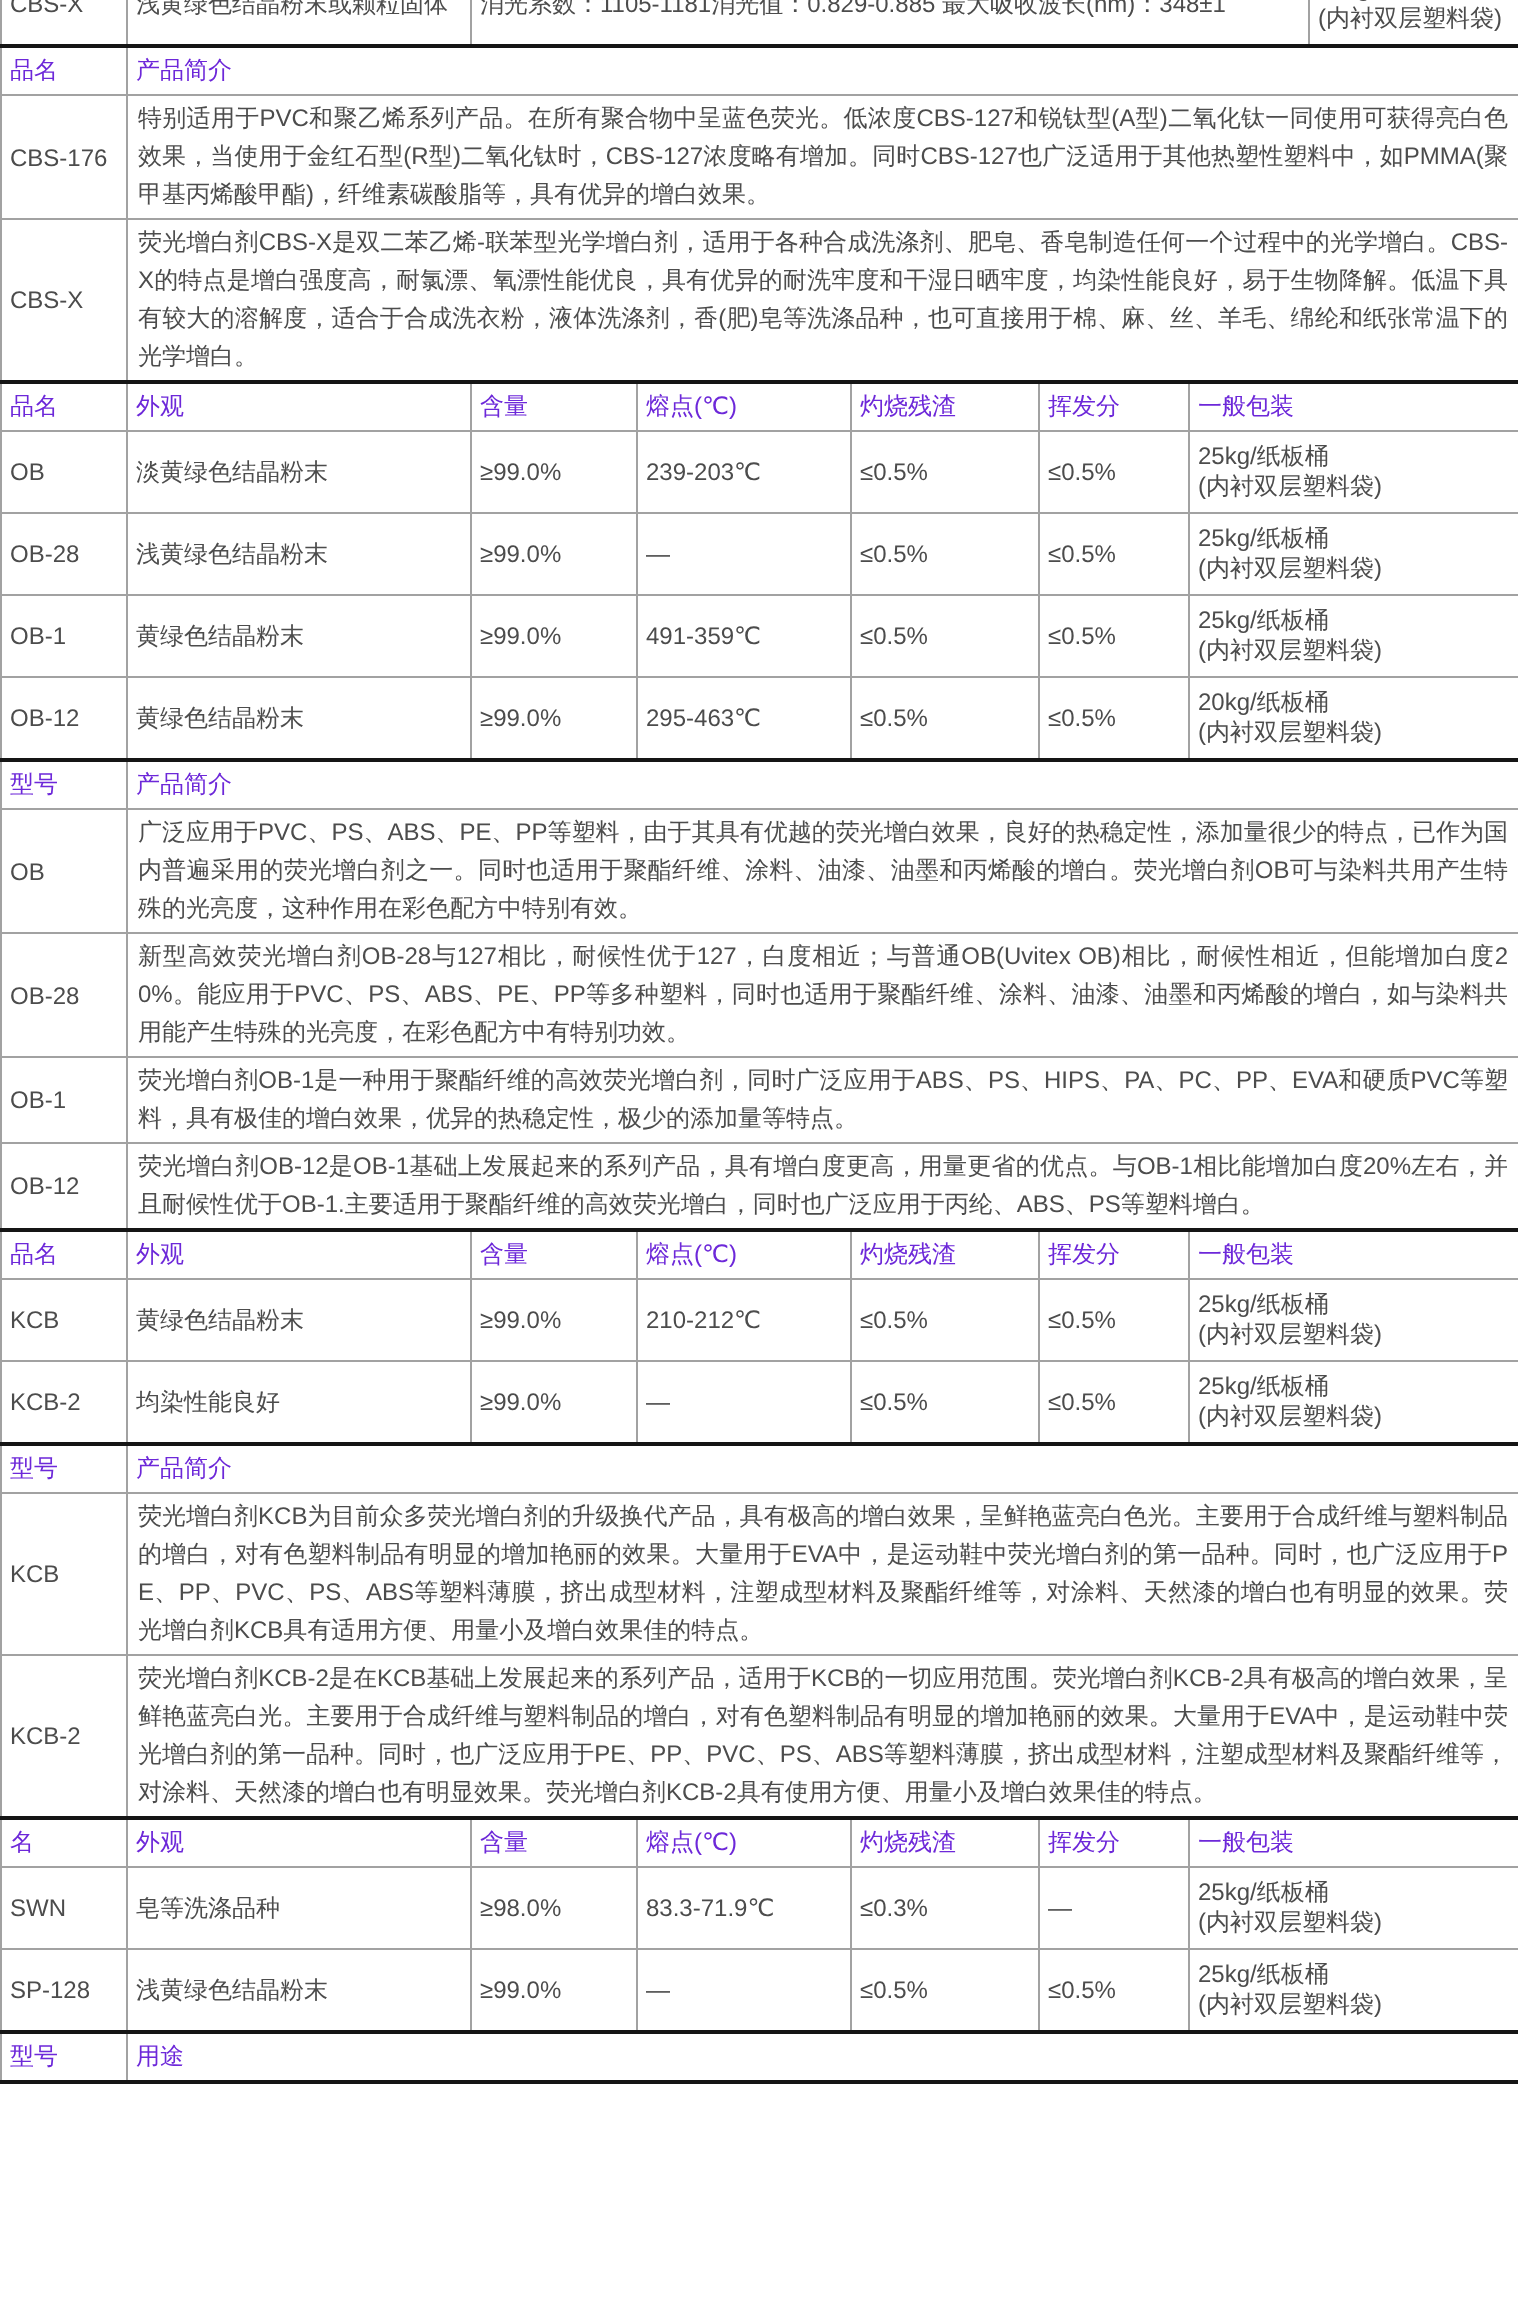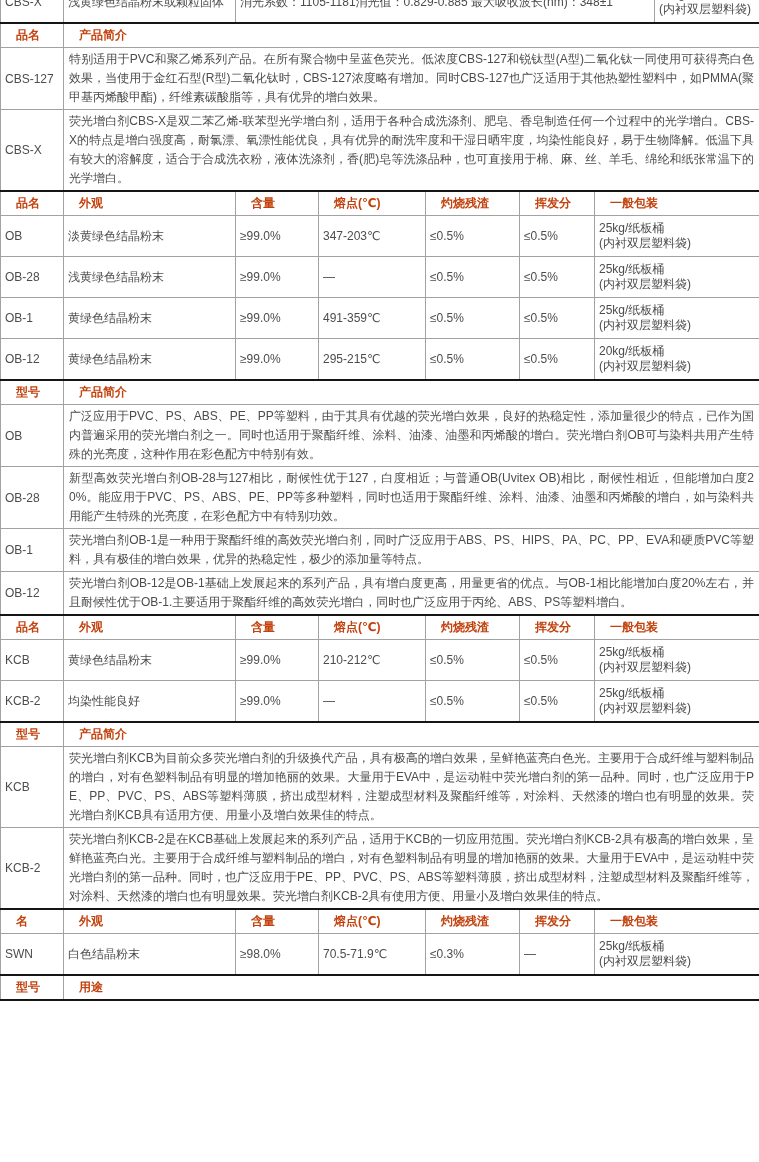--- a/index.html
+++ b/index.html
@@ -1,20 +1,20 @@
 <!DOCTYPE html>
 <html><head>
 <meta charset="utf-8">
 <style>
   html,body{margin:0;padding:0;background:#ffffff;}
   body{width:759px;font-family:"Liberation Sans","DejaVu Sans",sans-serif;color:#4c4c4c;}
   .doc{position:relative;width:759px;background:#fff;padding-bottom:14px;}
   table{border-collapse:collapse;table-layout:fixed;width:759px;margin-top:-1px;}
   td{border:1px solid #a2a2a2;font-size:12px;color:#4c4c4c;padding:1px 4px;vertical-align:middle;word-break:break-all;}
-  tr.hdr td{border-top:2px solid #151515;font-weight:bold;color:#c2410c;padding:3px 15px;}
+  tr.hdr td{border-top:2px solid #151515;font-weight:normal;color:#6d28d9;padding:3px 4px;}
   .name-cell{vertical-align:middle;}
   .desc-cell{line-height:19px;padding:2px 5px;text-align:justify;}
   .pack{white-space:pre-line;line-height:15px;}
   .spec-row td{height:38px;}
   .top-clip{height:23px;overflow:hidden;}
   .top-clip table{margin-top:-22px;}
   .top-clip td{height:44px;}
   .last-table{border-bottom:2px solid #151515;}
 </style>
 </head>
@@ -46,21 +46,21 @@
     <colgroup>
         <col style="width:63px">
         <col style="width:696px">
       </colgroup>
     <tbody>
         <tr class="hdr">
       <td>品名</td>
       <td>产品简介</td>
     </tr>
     <tr>
-      <td class="name-cell">CBS-127</td>
+      <td class="name-cell">CBS-176</td>
       <td class="desc-cell">特别适用于PVC和聚乙烯系列产品。在所有聚合物中呈蓝色荧光。低浓度CBS-127和锐钛型(A型)二氧化钛一同使用可获得亮白色效果，当使用于金红石型(R型)二氧化钛时，CBS-127浓度略有增加。同时CBS-127也广泛适用于其他热塑性塑料中，如PMMA(聚甲基丙烯酸甲酯)，纤维素碳酸脂等，具有优异的增白效果。</td>
     </tr>
     <tr>
       <td class="name-cell">CBS-X</td>
       <td class="desc-cell">荧光增白剂CBS-X是双二苯乙烯-联苯型光学增白剂，适用于各种合成洗涤剂、肥皂、香皂制造任何一个过程中的光学增白。CBS-X的特点是增白强度高，耐氯漂、氧漂性能优良，具有优异的耐洗牢度和干湿日晒牢度，均染性能良好，易于生物降解。低温下具有较大的溶解度，适合于合成洗衣粉，液体洗涤剂，香(肥)皂等洗涤品种，也可直接用于棉、麻、丝、羊毛、绵纶和纸张常温下的光学增白。</td>
     </tr>
   </tbody>
     </table>
 
   <table>
@@ -80,21 +80,21 @@
       <td>含量</td>
       <td>熔点(℃)</td>
       <td>灼烧残渣</td>
       <td>挥发分</td>
       <td>一般包装</td>
     </tr>
     <tr class="spec-row">
       <td>OB</td>
       <td>淡黄绿色结晶粉末</td>
       <td>≥99.0%</td>
-      <td>347-203℃</td>
+      <td>239-203℃</td>
       <td>≤0.5%</td>
       <td>≤0.5%</td>
       <td class="pack">25kg/纸板桶
 (内衬双层塑料袋)</td>
     </tr>
     <tr class="spec-row">
       <td>OB-28</td>
       <td>浅黄绿色结晶粉末</td>
       <td>≥99.0%</td>
       <td>—</td>
@@ -110,21 +110,21 @@
       <td>491-359℃</td>
       <td>≤0.5%</td>
       <td>≤0.5%</td>
       <td class="pack">25kg/纸板桶
 (内衬双层塑料袋)</td>
     </tr>
     <tr class="spec-row">
       <td>OB-12</td>
       <td>黄绿色结晶粉末</td>
       <td>≥99.0%</td>
-      <td>295-215℃</td>
+      <td>295-463℃</td>
       <td>≤0.5%</td>
       <td>≤0.5%</td>
       <td class="pack">20kg/纸板桶
 (内衬双层塑料袋)</td>
     </tr>
   </tbody>
     </table>
 
   <table>
     <colgroup>
@@ -234,25 +234,35 @@
       <td>名</td>
       <td>外观</td>
       <td>含量</td>
       <td>熔点(℃)</td>
       <td>灼烧残渣</td>
       <td>挥发分</td>
       <td>一般包装</td>
     </tr>
     <tr class="spec-row">
       <td>SWN</td>
-      <td>白色结晶粉末</td>
+      <td>皂等洗涤品种</td>
       <td>≥98.0%</td>
-      <td>70.5-71.9℃</td>
+      <td>83.3-71.9℃</td>
       <td>≤0.3%</td>
       <td>—</td>
+      <td class="pack">25kg/纸板桶
+(内衬双层塑料袋)</td>
+    </tr>
+    <tr class="spec-row">
+      <td>SP-128</td>
+      <td>浅黄绿色结晶粉末</td>
+      <td>≥99.0%</td>
+      <td>—</td>
+      <td>≤0.5%</td>
+      <td>≤0.5%</td>
       <td class="pack">25kg/纸板桶
 (内衬双层塑料袋)</td>
     </tr>
   </tbody>
     </table>
 
   <table class="last-table">
     <colgroup>
         <col style="width:63px">
         <col style="width:696px">

